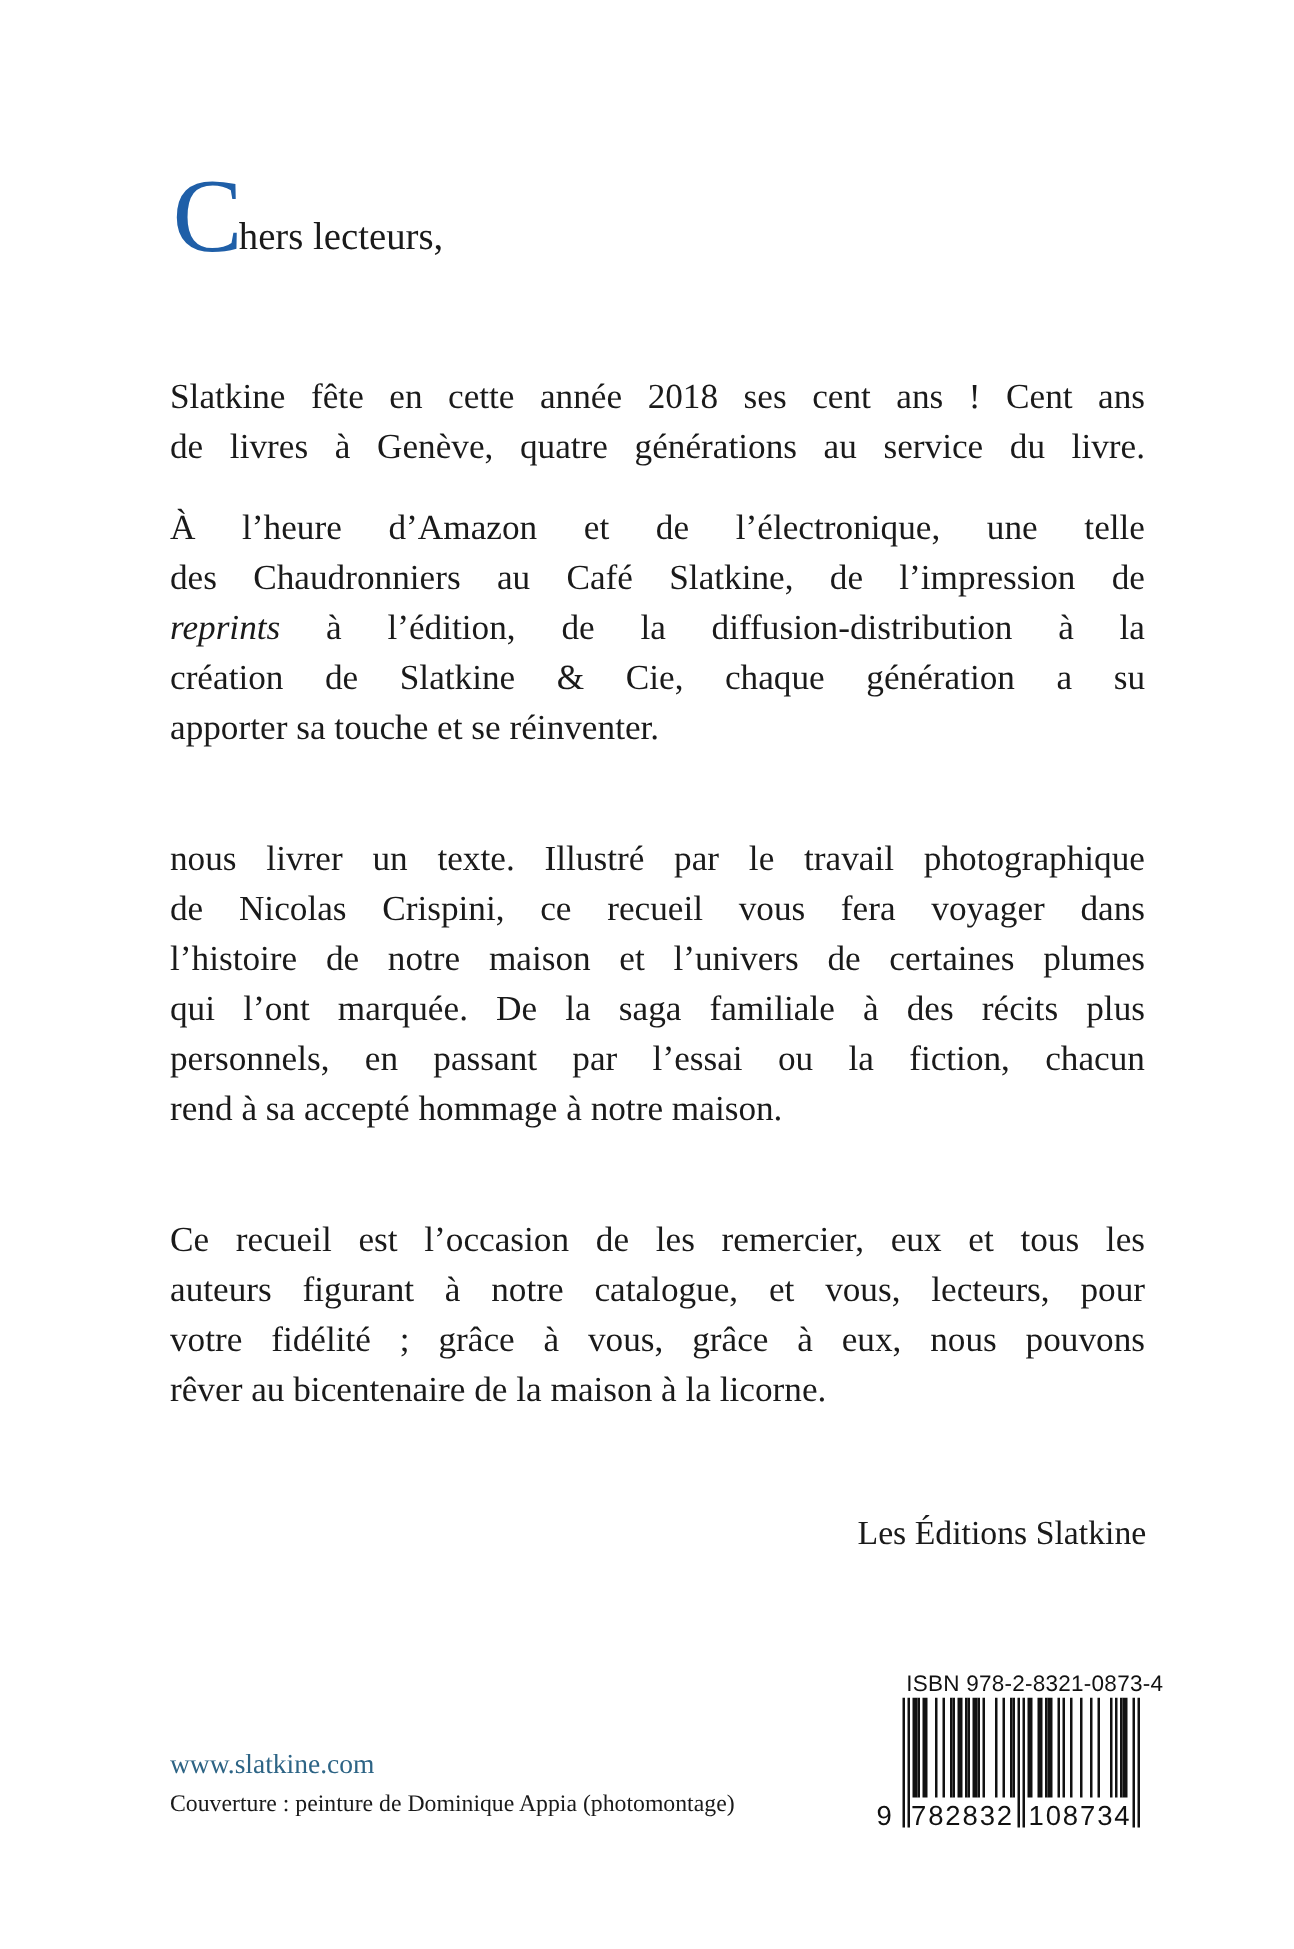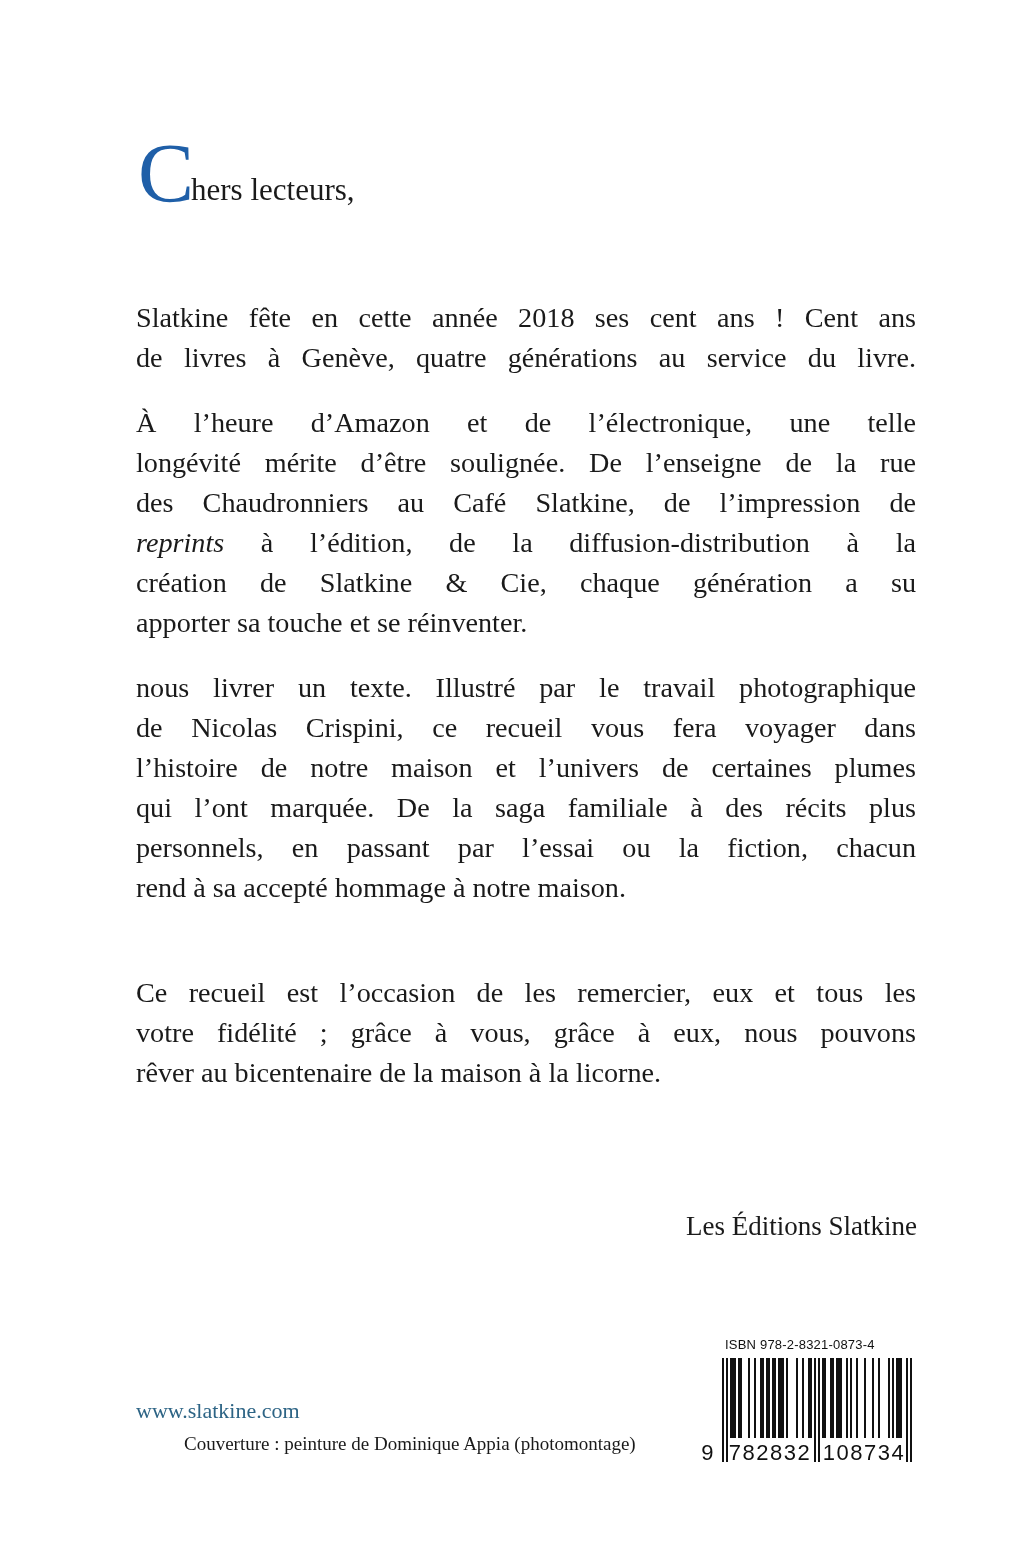--- a/index.html
+++ b/index.html
@@ -11,58 +11,58 @@
     .p1 { position: absolute; left: 136px; top: 298px; width: 780px; }
     .p2 { position: absolute; left: 136px; top: 403px; width: 780px; }
     .p3 { position: absolute; left: 136px; top: 668px; width: 780px; }
     .p4 { position: absolute; left: 136px; top: 973px; width: 780px; }
     .line { display: block; text-align: justify; text-align-last: justify; white-space: nowrap; }
     .line.end { text-align-last: left; }
     .para-block { font-size: 28.2px; line-height: 40px; }
     em { font-style: italic; }
     .signature { position: absolute; right: 118px; top: 1211px; font-size: 27px; white-space: nowrap; }
     .website { position: absolute; left: 136px; top: 1398px; font-size: 22px; color: #2d6485; white-space: nowrap; text-align: right; }
-    .credit { position: absolute; left: 136px; top: 1433px; font-size: 19px; white-space: nowrap; margin-left: 48px; }
+    .credit { position: absolute; left: 136px; top: 1433px; font-size: 19px; white-space: nowrap; }
     .isbn-label { position: absolute; left: 725px; top: 1337px; font-family: "Liberation Sans", "DejaVu Sans", sans-serif;
-                  font-size: 13px; letter-spacing: 0.2px; color: #111; white-space: nowrap; }
+                  font-size: 18px; letter-spacing: 0.2px; color: #111; white-space: nowrap; }
     .barcode { position: absolute; left: 700px; top: 1358px; width: 230px; height: 110px; }
     .barcode svg { display: block; }
   </style>
 </head>
 <body>
 
 <div class="salutation">
   <span class="dropcap">C</span><span class="salutation-rest">hers lecteurs,</span>
 </div>
 
 <div class="para-block p1">
   <span class="line">Slatkine fête en cette année 2018 ses cent ans ! Cent ans</span>
   <span class="line">de livres à Genève, quatre générations au service du livre.</span>
 </div>
 
 <div class="para-block p2">
   <span class="line">À l’heure d’Amazon et de l’électronique, une telle</span>
-  <span class="line">longévité mérite d’être soulignée. De l’enseigne de la rue</span>
   <span class="line">des Chaudronniers au Café Slatkine, de l’impression de</span>
   <span class="line rich"><em>reprints</em> à l’édition, de la diffusion-distribution à la</span>
   <span class="line">création de Slatkine &amp; Cie, chaque génération a su</span>
   <span class="line end">apporter sa touche et se réinventer.</span>
 </div>
 
 <div class="para-block p3">
   <span class="line">nous livrer un texte. Illustré par le travail photographique</span>
   <span class="line">de Nicolas Crispini, ce recueil vous fera voyager dans</span>
   <span class="line">l’histoire de notre maison et l’univers de certaines plumes</span>
   <span class="line">qui l’ont marquée. De la saga familiale à des récits plus</span>
   <span class="line">personnels, en passant par l’essai ou la fiction, chacun</span>
   <span class="line end">rend à sa accepté hommage à notre maison.</span>
 </div>
 
 <div class="para-block p4">
   <span class="line">Ce recueil est l’occasion de les remercier, eux et tous les</span>
+  <span class="line">auteurs figurant à notre catalogue, et vous, lecteurs, pour</span>
   <span class="line">votre fidélité ; grâce à vous, grâce à eux, nous pouvons</span>
   <span class="line end">rêver au bicentenaire de la maison à la licorne.</span>
 </div>
 
 <div class="signature">Les Éditions Slatkine</div>
 
 <div class="website">www.slatkine.com</div>
 <div class="credit">Couverture : peinture de Dominique Appia (photomontage)</div>
 
 <div class="isbn-label">ISBN  978-2-8321-0873-4</div>

